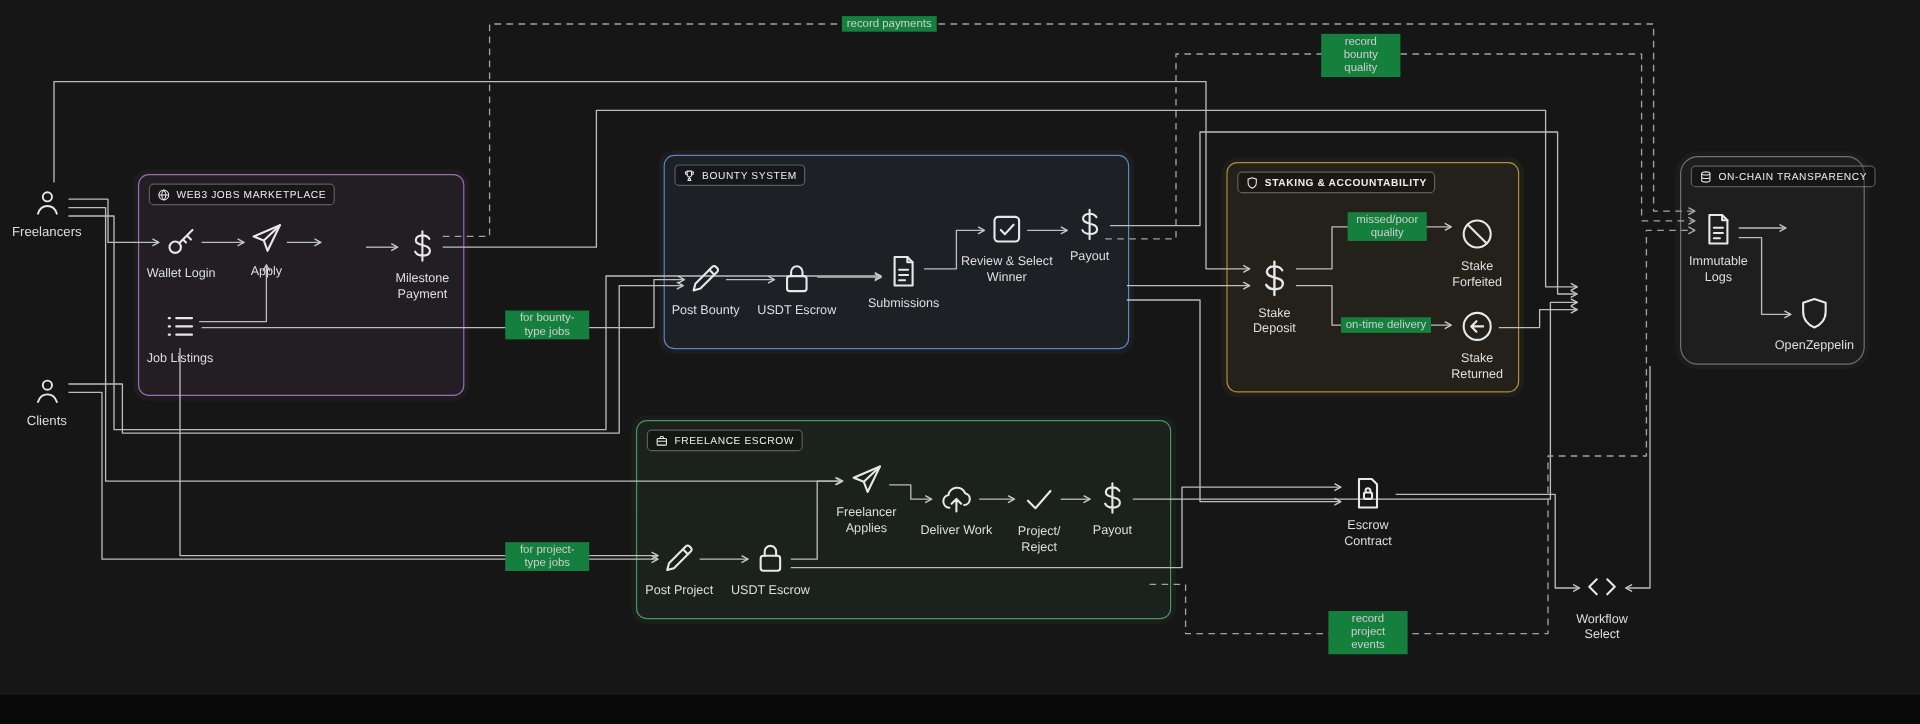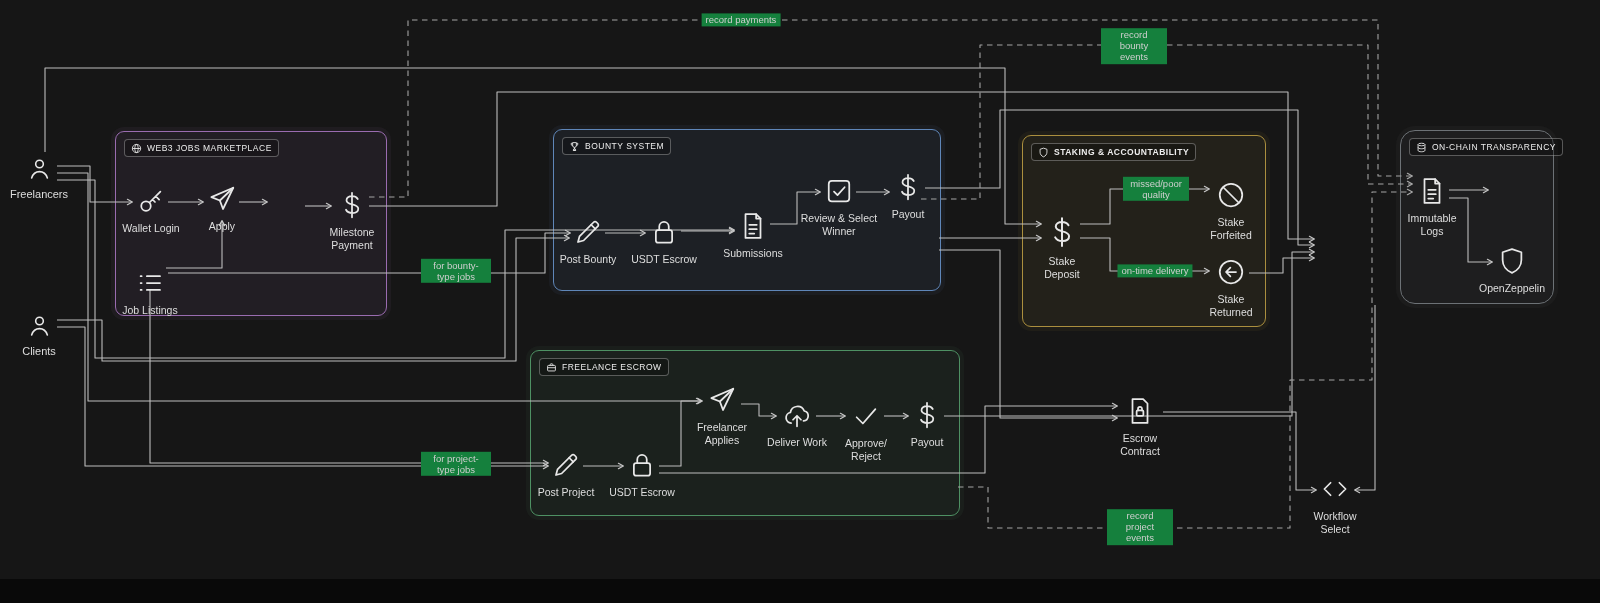--- a/index.html
+++ b/index.html
@@ -120,21 +120,21 @@
         </symbol>
       <symbol id="i-code" viewBox="0 0 24 24">
           <path d="M8.5 7L3.5 12l5 5M15.5 7l5 5-5 5"></path>
         </symbol>
       <symbol id="i-gavel" viewBox="0 0 24 24">
           <path d="M12.8 5.2l6 6M10.2 7.8l6 6M14.6 3.4l6 6M11.5 6.5L6.5 11.5M3.2 20.8l6.8-6.8M7.8 10.2l6 6"></path>
         </symbol>
     </defs>
   </svg>
 
-  <div class="group" style="left: 115px; top: 131px; width: 270px; height: 183px; --ac: #9a6cb0;">
+  <div class="group" style="left: 115px; top: 145px; width: 270px; height: 183px; --ac: #9a6cb0;">
     <div class="ghead">
       <svg class="gic">
           <use href="#i-globe"></use>
         </svg>
       <span>WEB3 JOBS MARKETPLACE</span>
     </div>
   </div>
 
   <div class="group" style="left: 553px; top: 129px; width: 386px; height: 160px; --ac: #5f86b8;">
     <div class="ghead">
@@ -147,21 +147,21 @@
 
   <div class="group" style="left: 1022px; top: 135px; width: 242px; height: 190px; font-weight: bold; --ac: #ab8f3e;">
     <div class="ghead">
       <svg class="gic">
           <use href="#i-shield"></use>
         </svg>
       <span>STAKING &amp; ACCOUNTABILITY</span>
     </div>
   </div>
 
-  <div class="group" style="left: 530px; top: 350px; width: 428px; height: 164px; --ac: #4e9163;">
+  <div class="group" style="left: 530px; top: 350px; width: 428px; height: 164px; padding-left: 16px; --ac: #4e9163;">
     <div class="ghead">
       <svg class="gic">
           <use href="#i-briefcase"></use>
         </svg>
       <span>FREELANCE ESCROW</span>
     </div>
   </div>
 
   <div class="group" style="left: 1400px; top: 130px; width: 152px; height: 172px; border-radius: 15px; --ac: #6d7276;">
     <div class="ghead">
@@ -246,21 +246,21 @@
         <use href="#i-plane"></use>
       </svg>
     <div class="nl">Apply</div>
   </div>
   <div class="node" style="left:352px;top:206px;--w:62px">
     <svg class="ic">
         <use href="#i-dollar"></use>
       </svg>
     <div class="nl">Milestone Payment</div>
   </div>
-  <div class="node" style="left:150px;top:284px">
+  <div class="node" style="left:150px;top:273px">
     <svg class="ic">
         <use href="#i-list"></use>
       </svg>
     <div class="nl">Job Listings</div>
   </div>
 
   <div class="node" style="left:588px;top:233px">
     <svg class="ic">
         <use href="#i-pencil"></use>
       </svg>
@@ -319,21 +319,21 @@
   <div class="node" style="left:797px;top:416px">
     <svg class="ic">
         <use href="#i-cloud-upload"></use>
       </svg>
     <div class="nl">Deliver Work</div>
   </div>
   <div class="node" style="left:866px;top:417px;--w:56px">
     <svg class="ic">
         <use href="#i-check"></use>
       </svg>
-    <div class="nl"><span>Approve/</span><br><span>Reject</span></div>
+    <div class="nl"><span>Project/</span><br><span>Reject</span></div>
   </div>
   <div class="node" style="left:927px;top:416px">
     <svg class="ic">
         <use href="#i-dollar"></use>
       </svg>
     <div class="nl">Payout</div>
   </div>
   <div class="node" style="left:566px;top:466px">
     <svg class="ic">
         <use href="#i-pencil"></use>
@@ -367,21 +367,21 @@
     <div class="nl">Immutable Logs</div>
   </div>
   <div class="node" style="left:1512px;top:262px;--w:70px">
     <svg class="ic">
         <use href="#i-shield"></use>
       </svg>
     <div class="nl">OpenZeppelin</div>
   </div>
 
   <span class="el" style="left:741px;top:20px">record payments</span>
-  <span class="el wrap" style="left:1134px;top:46px;--w:58px">record bounty events</span>
+  <span class="el wrap" style="left:1134px;top:46px;--w:58px">record bounty quality</span>
   <span class="el wrap" style="left:1140px;top:527px;--w:58px">record project events</span>
   <span class="el wrap" style="left:456px;top:271px;--w:62px">for bounty-type jobs</span>
   <span class="el wrap" style="left:456px;top:464px;--w:62px">for project-type jobs</span>
   <span class="el wrap" style="left:1156px;top:189px;--w:58px">missed/poor quality</span>
   <span class="el" style="left:1155px;top:271px">on-time delivery</span>
 
   <div class="bottombar"></div>
 </div>
 
 </body></html>

